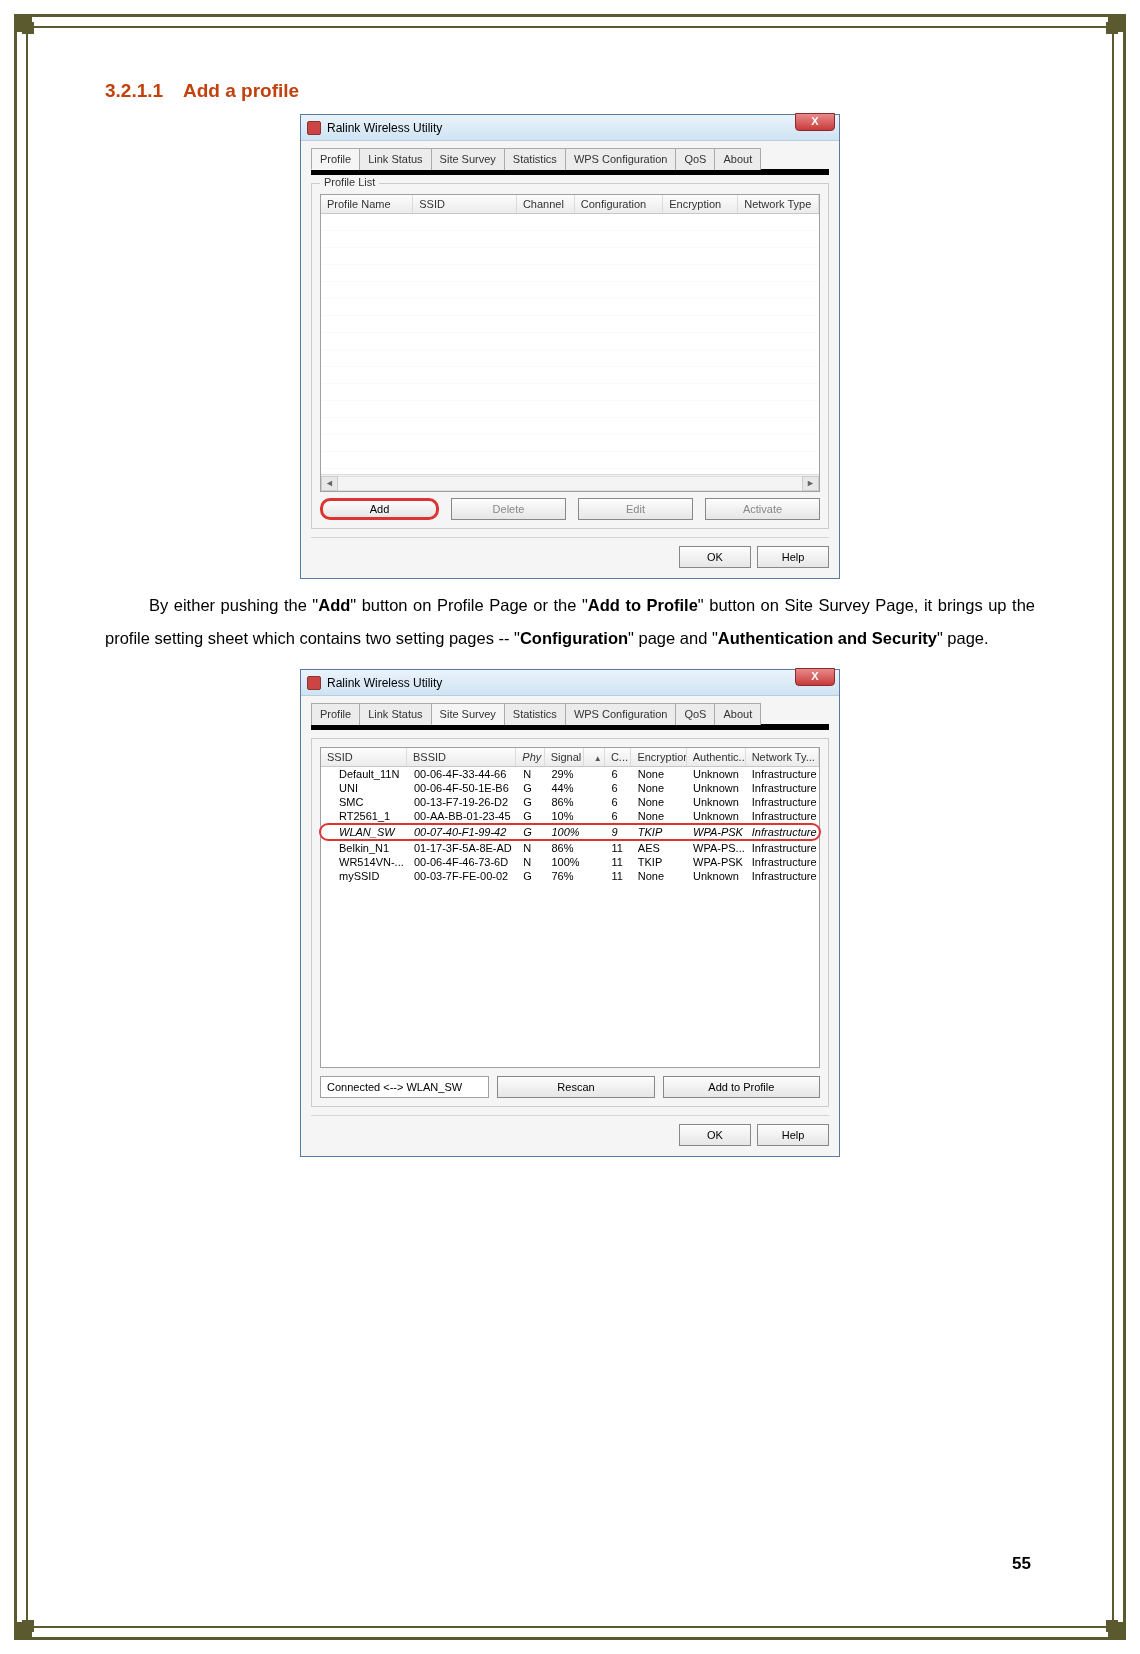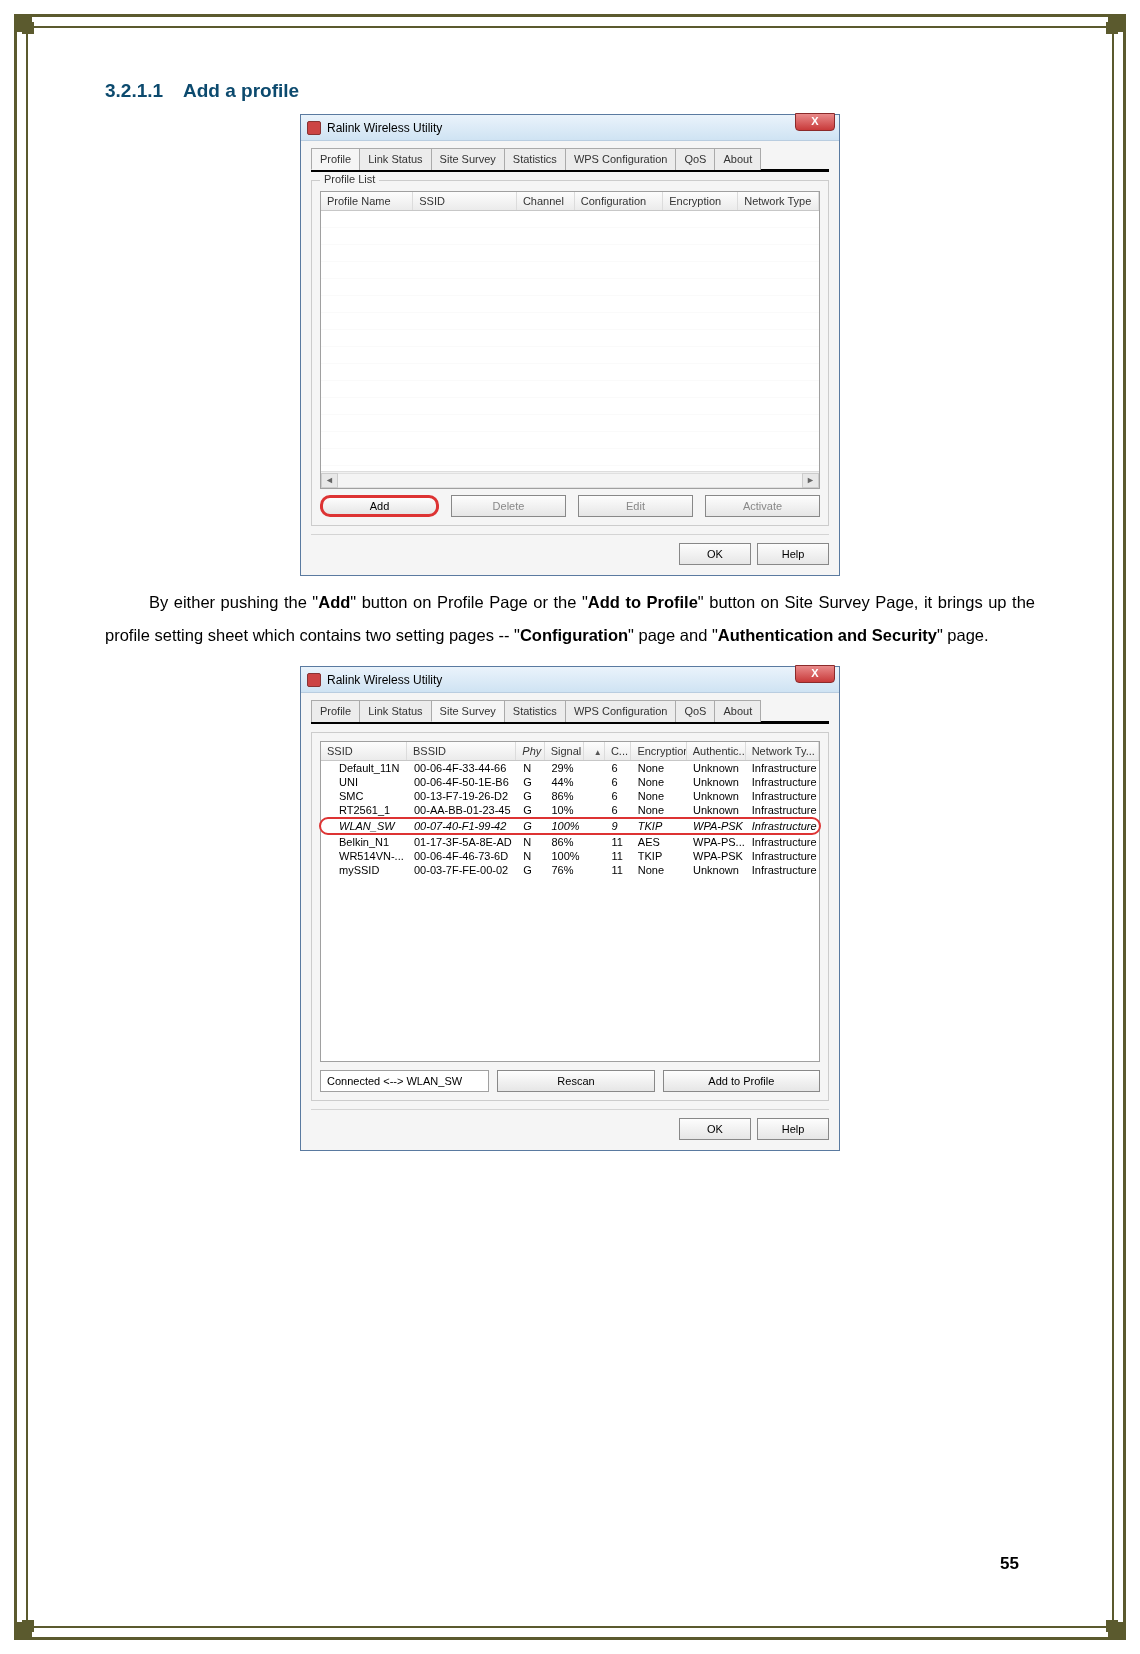--- a/index.html
+++ b/index.html
@@ -12,45 +12,45 @@
   }
   .frame-outer { position:absolute; inset:14px; border:3px solid #5b5a2e; }
   .frame-inner { position:absolute; inset:26px; border:2px solid #5b5a2e; }
   .corner { position:absolute; width:18px; height:18px; background:#5b5a2e; }
   .tl { top:14px; left:14px; } .tr { top:14px; right:14px; }
   .bl { bottom:14px; left:14px; } .br { bottom:14px; right:14px; }
   .corner-in { position:absolute; width:12px; height:12px; background:#5b5a2e; }
   .tli{top:22px;left:22px;} .tri{top:22px;right:22px;} .bli{bottom:22px;left:22px;} .bri{bottom:22px;right:22px;}
 
   .page-content { position:absolute; top:80px; left:105px; right:105px; bottom:80px; }
-  .section-heading { font-size:19px; font-weight:bold; color:#0c4a6e; margin-bottom:12px; }
+  .section-heading { font-size:19px; font-weight:bold; color:#c2410c; margin-bottom:12px; }
   .section-heading .num { display:inline-block; width:78px; }
   .body-para { font-size:16.5px; color:#000; line-height:2.0; text-align:justify; margin:10px 0 14px; }
   .body-para .indent { display:inline-block; width:44px; }
-  .page-num { position:absolute; bottom:0; right:16px; font-weight:bold; font-size:17px; }
+  .page-num { position:absolute; bottom:0; right:4px; font-weight:bold; font-size:17px; }
 
   
   .win {
     width:540px; margin:0 auto 8px; background:#5eead4;
     border:1px solid #5a7aa0; font-family:"Segoe UI",Tahoma,sans-serif; font-size:11px;
     box-shadow:0 0 0 2px #d9e6f2 inset; position:relative;
   }
   .titlebar {
     height:26px;
     background:linear-gradient(#eaf3fb,#cfe3f3);
     border-bottom:1px solid #b9cde0;
     display:flex; align-items:center; padding:0 6px; position:relative;
   }
   .win-icon { width:14px; height:14px; background:#cc4444; border:1px solid #883333; margin-right:6px; border-radius:2px; }
   .title-text { font-size:12px; color:#000; }
   .close-btn { position:absolute; right:4px; top:-2px; width:40px; height:18px;
     background:linear-gradient(#e98a8a,#c83a3a); border:1px solid #8b2a2a;
     border-radius:0 0 4px 4px; color:#fff; text-align:center; line-height:14px; font-weight:bold; font-size:11px;}
   .win-body { background:#f5f5f5; padding:6px 10px 10px; }
-  .tabs { display:flex; border-bottom:3px solid #000000; margin-bottom:8px; }
+  .tabs { display:flex; border-bottom:6px solid #000000; margin-bottom:8px; }
   .tab { padding:4px 8px; border:1px solid #aaa; border-bottom:none; background:#ececec;
     margin-right:-1px; font-size:11px; position:relative; top:1px; color:#333;}
   .tab.active { background:#f5f5f5; border-bottom:1px solid #f5f5f5; }
 
   .group { border:1px solid #ccc; padding:10px 8px 8px; position:relative; margin-bottom:8px; }
   .group-label { position:absolute; top:-8px; left:8px; background:#f5f5f5; padding:0 4px; font-size:11px; color:#333;}
 
   .listview { border:1px solid #a0a0a0; background:#fff; }
   .lv-head { display:flex; background:linear-gradient(#fdfdfd,#ebebeb); border-bottom:1px solid #c7c7c7; }
   .lv-col { border-right:1px solid #dcdcdc; padding:3px 6px; font-size:11px; color:#333; overflow:hidden; white-space:nowrap;}

